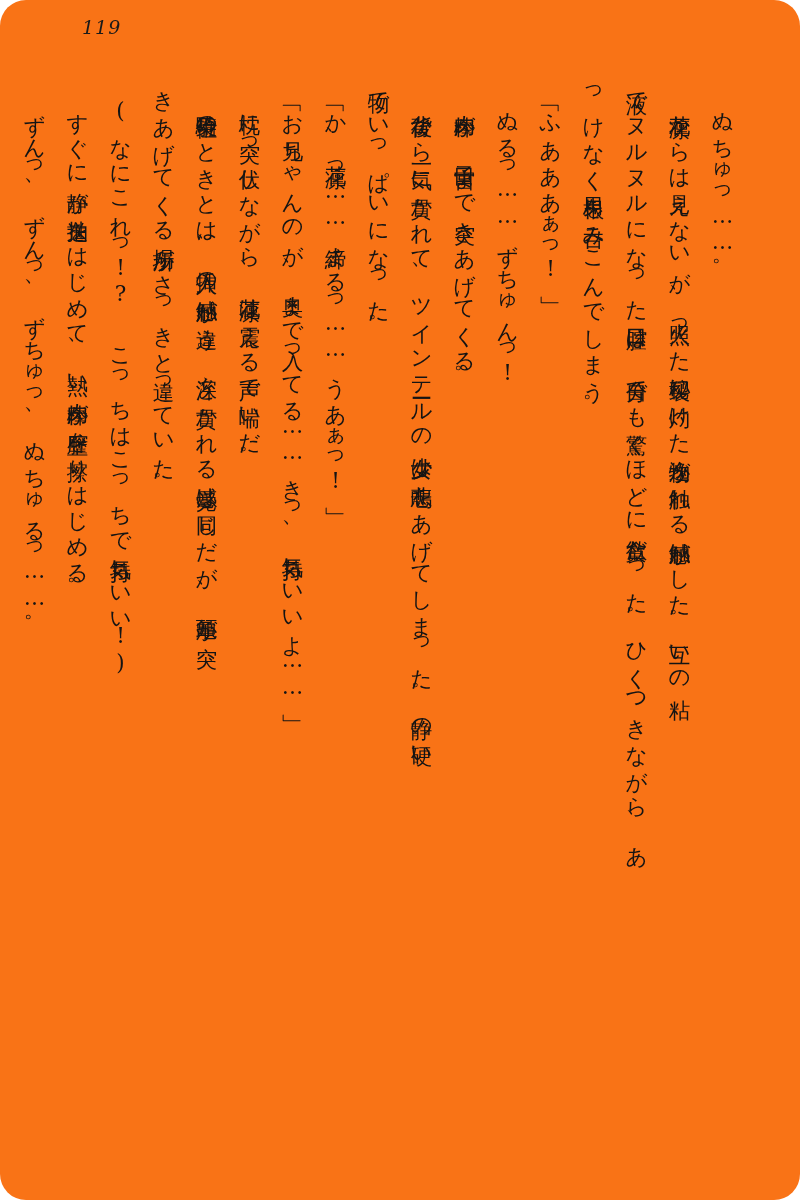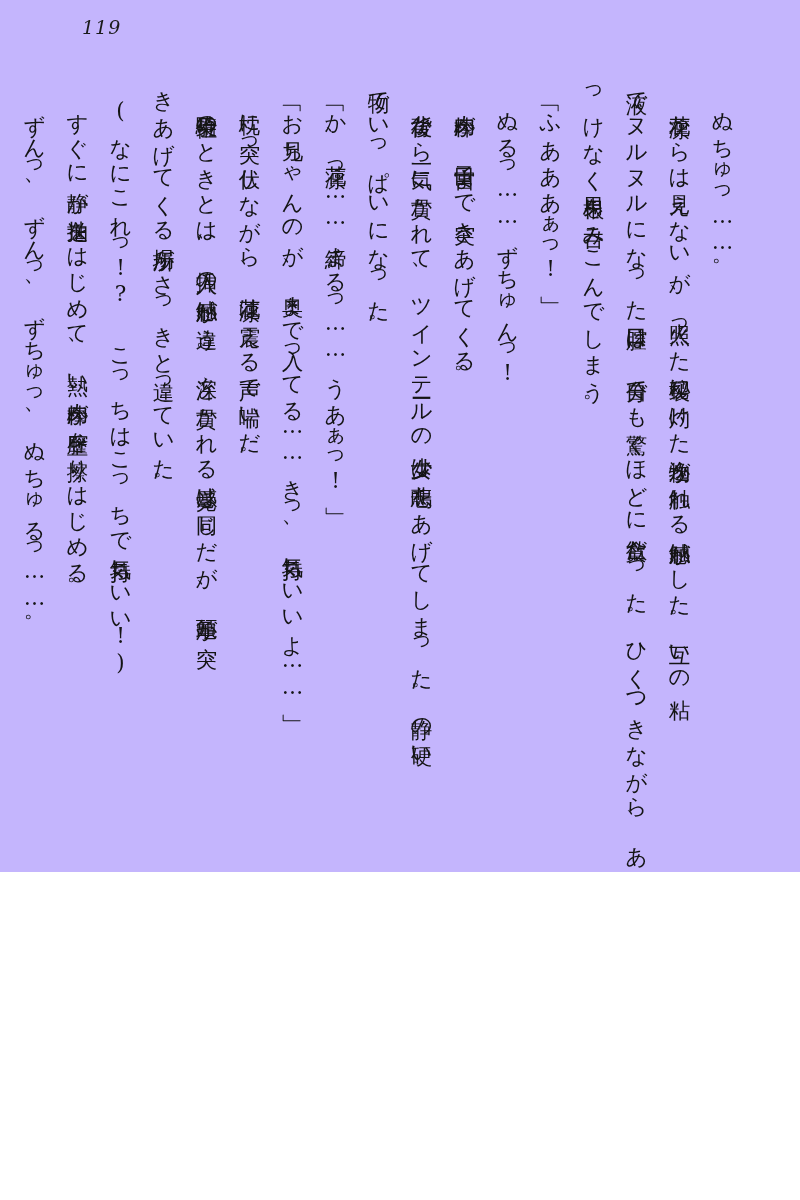--- a/index.html
+++ b/index.html
@@ -10,23 +10,24 @@
   body {
     width: 800px;
     height: 1200px;
     overflow: hidden;
     font-family: "DejaVu Serif", "Liberation Serif", serif;
     color: #111111;
   }
   .page {
     position: relative;
     width: 800px;
-    height: 872px;
-    background: #c4b5fd;
+    height: 1200px;
+    background: #f97316;
     box-sizing: border-box;
+    border-radius: 26px;
   }
   .page-number {
     position: absolute;
     top: 16px;
     left: 82px;
     font-size: 19px;
     font-style: italic;
     font-family: "DejaVu Serif", "Liberation Serif", serif;
     letter-spacing: 1px;
     color: #1a1a1a;

